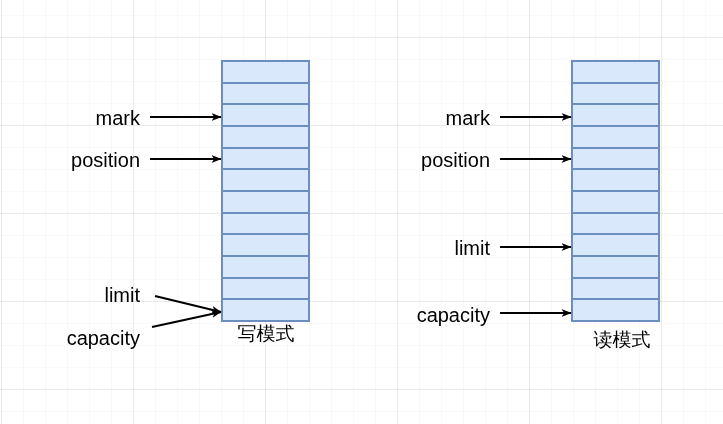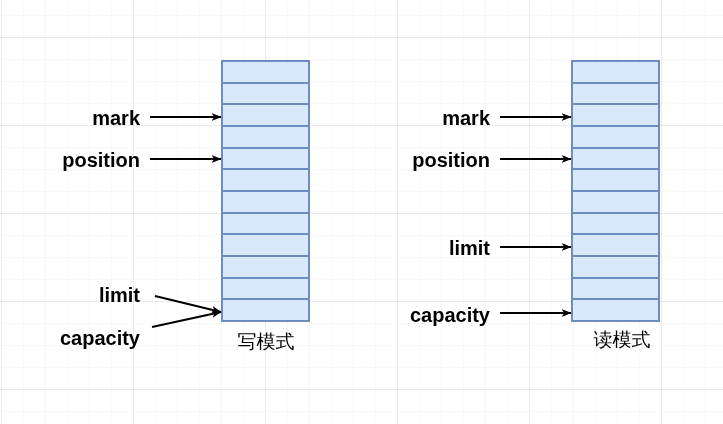--- a/index.html
+++ b/index.html
@@ -62,21 +62,20 @@
   }
 
   
   .anno {
     position: absolute;
     font-size: 20px;
     color: #000000;
     line-height: 1;
     white-space: nowrap;
     text-align: right;
-    font-weight: bold;
   }
 
   
   #arrows {
     position: absolute;
     left: 0;
     top: 0;
     width: 723px;
     height: 424px;
     pointer-events: none;
@@ -95,21 +94,21 @@
     <div class="cell"></div>
     <div class="cell"></div>
     <div class="cell"></div>
     <div class="cell"></div>
     <div class="cell"></div>
     <div class="cell"></div>
     <div class="cell"></div>
     <div class="cell"></div>
   </div>
 
-  <div class="mode-label" style="left:216px; top:332px;">写模式</div>
+  <div class="mode-label" style="left:216px; top:324px;">写模式</div>
 
   <div class="anno" style="left:10px; top:108px; width:130px;">mark</div>
   <div class="anno" style="left:10px; top:150px; width:130px;">position</div>
   <div class="anno" style="left:10px; top:285px; width:130px;">limit</div>
   <div class="anno" style="left:10px; top:328px; width:130px;">capacity</div>
 
   <div class="buffer" id="buffer-right" style="left:571px; top:60px; height:262px;">
     <div class="cell"></div>
     <div class="cell"></div>
     <div class="cell"></div>

